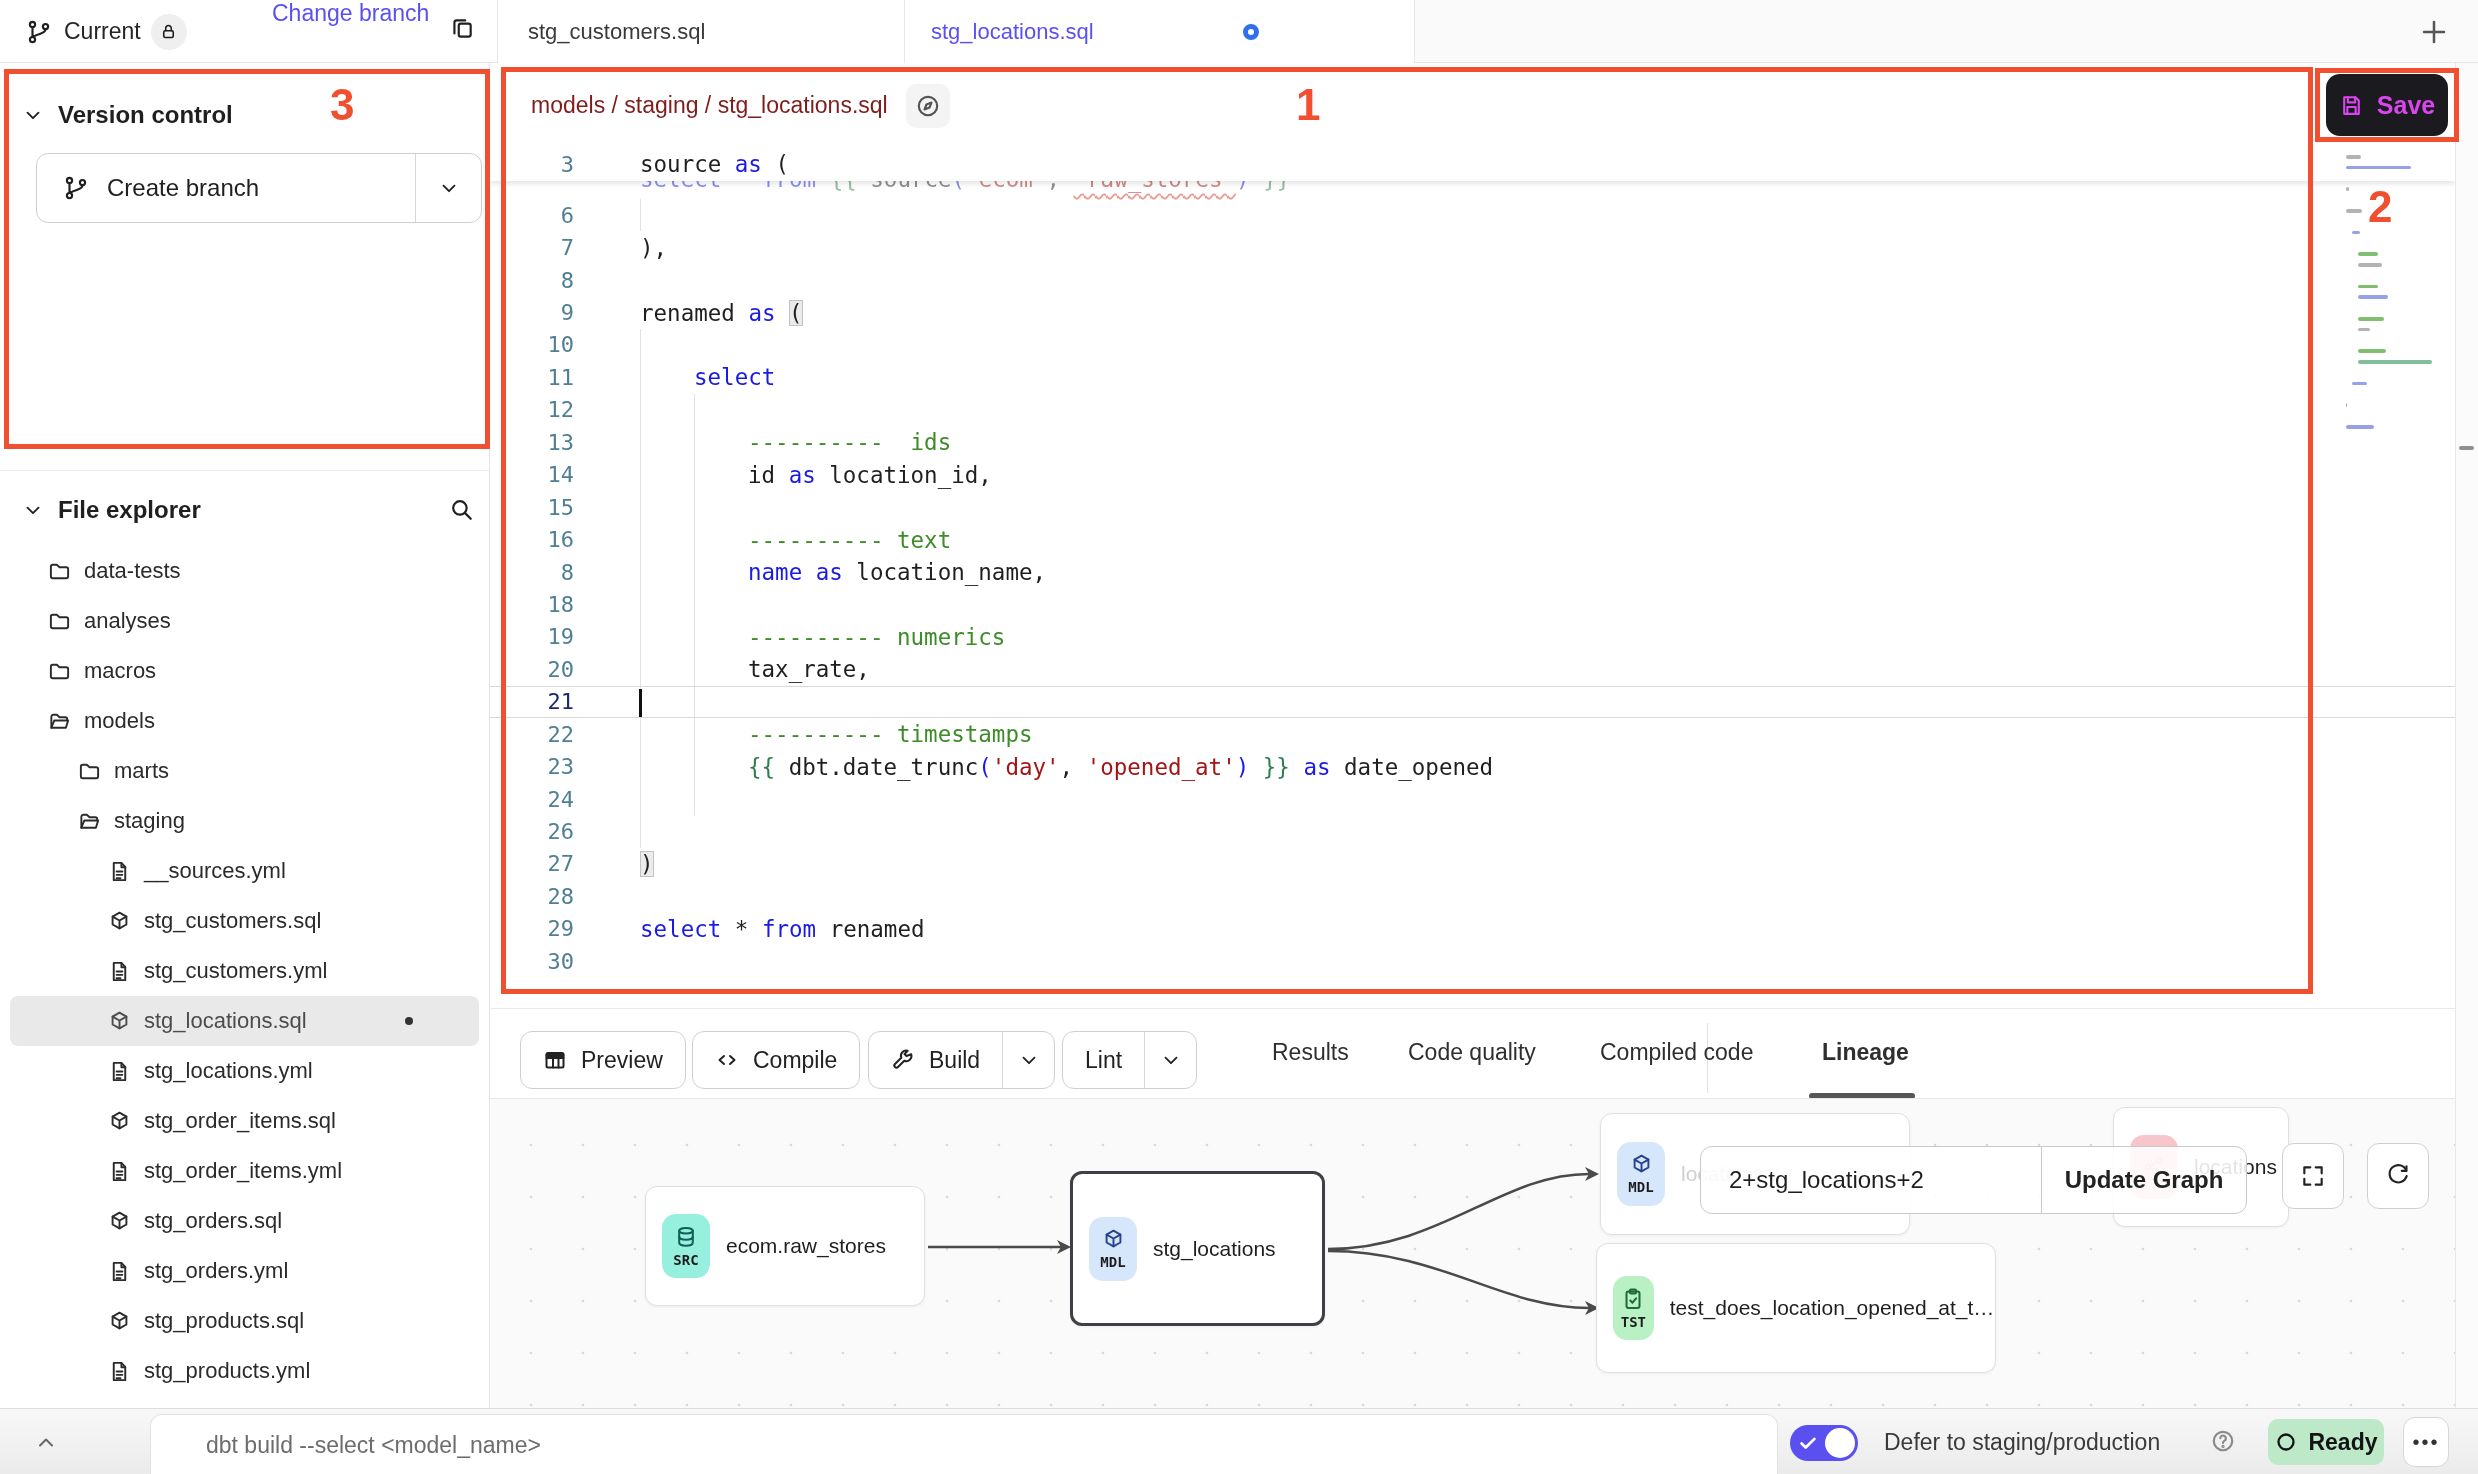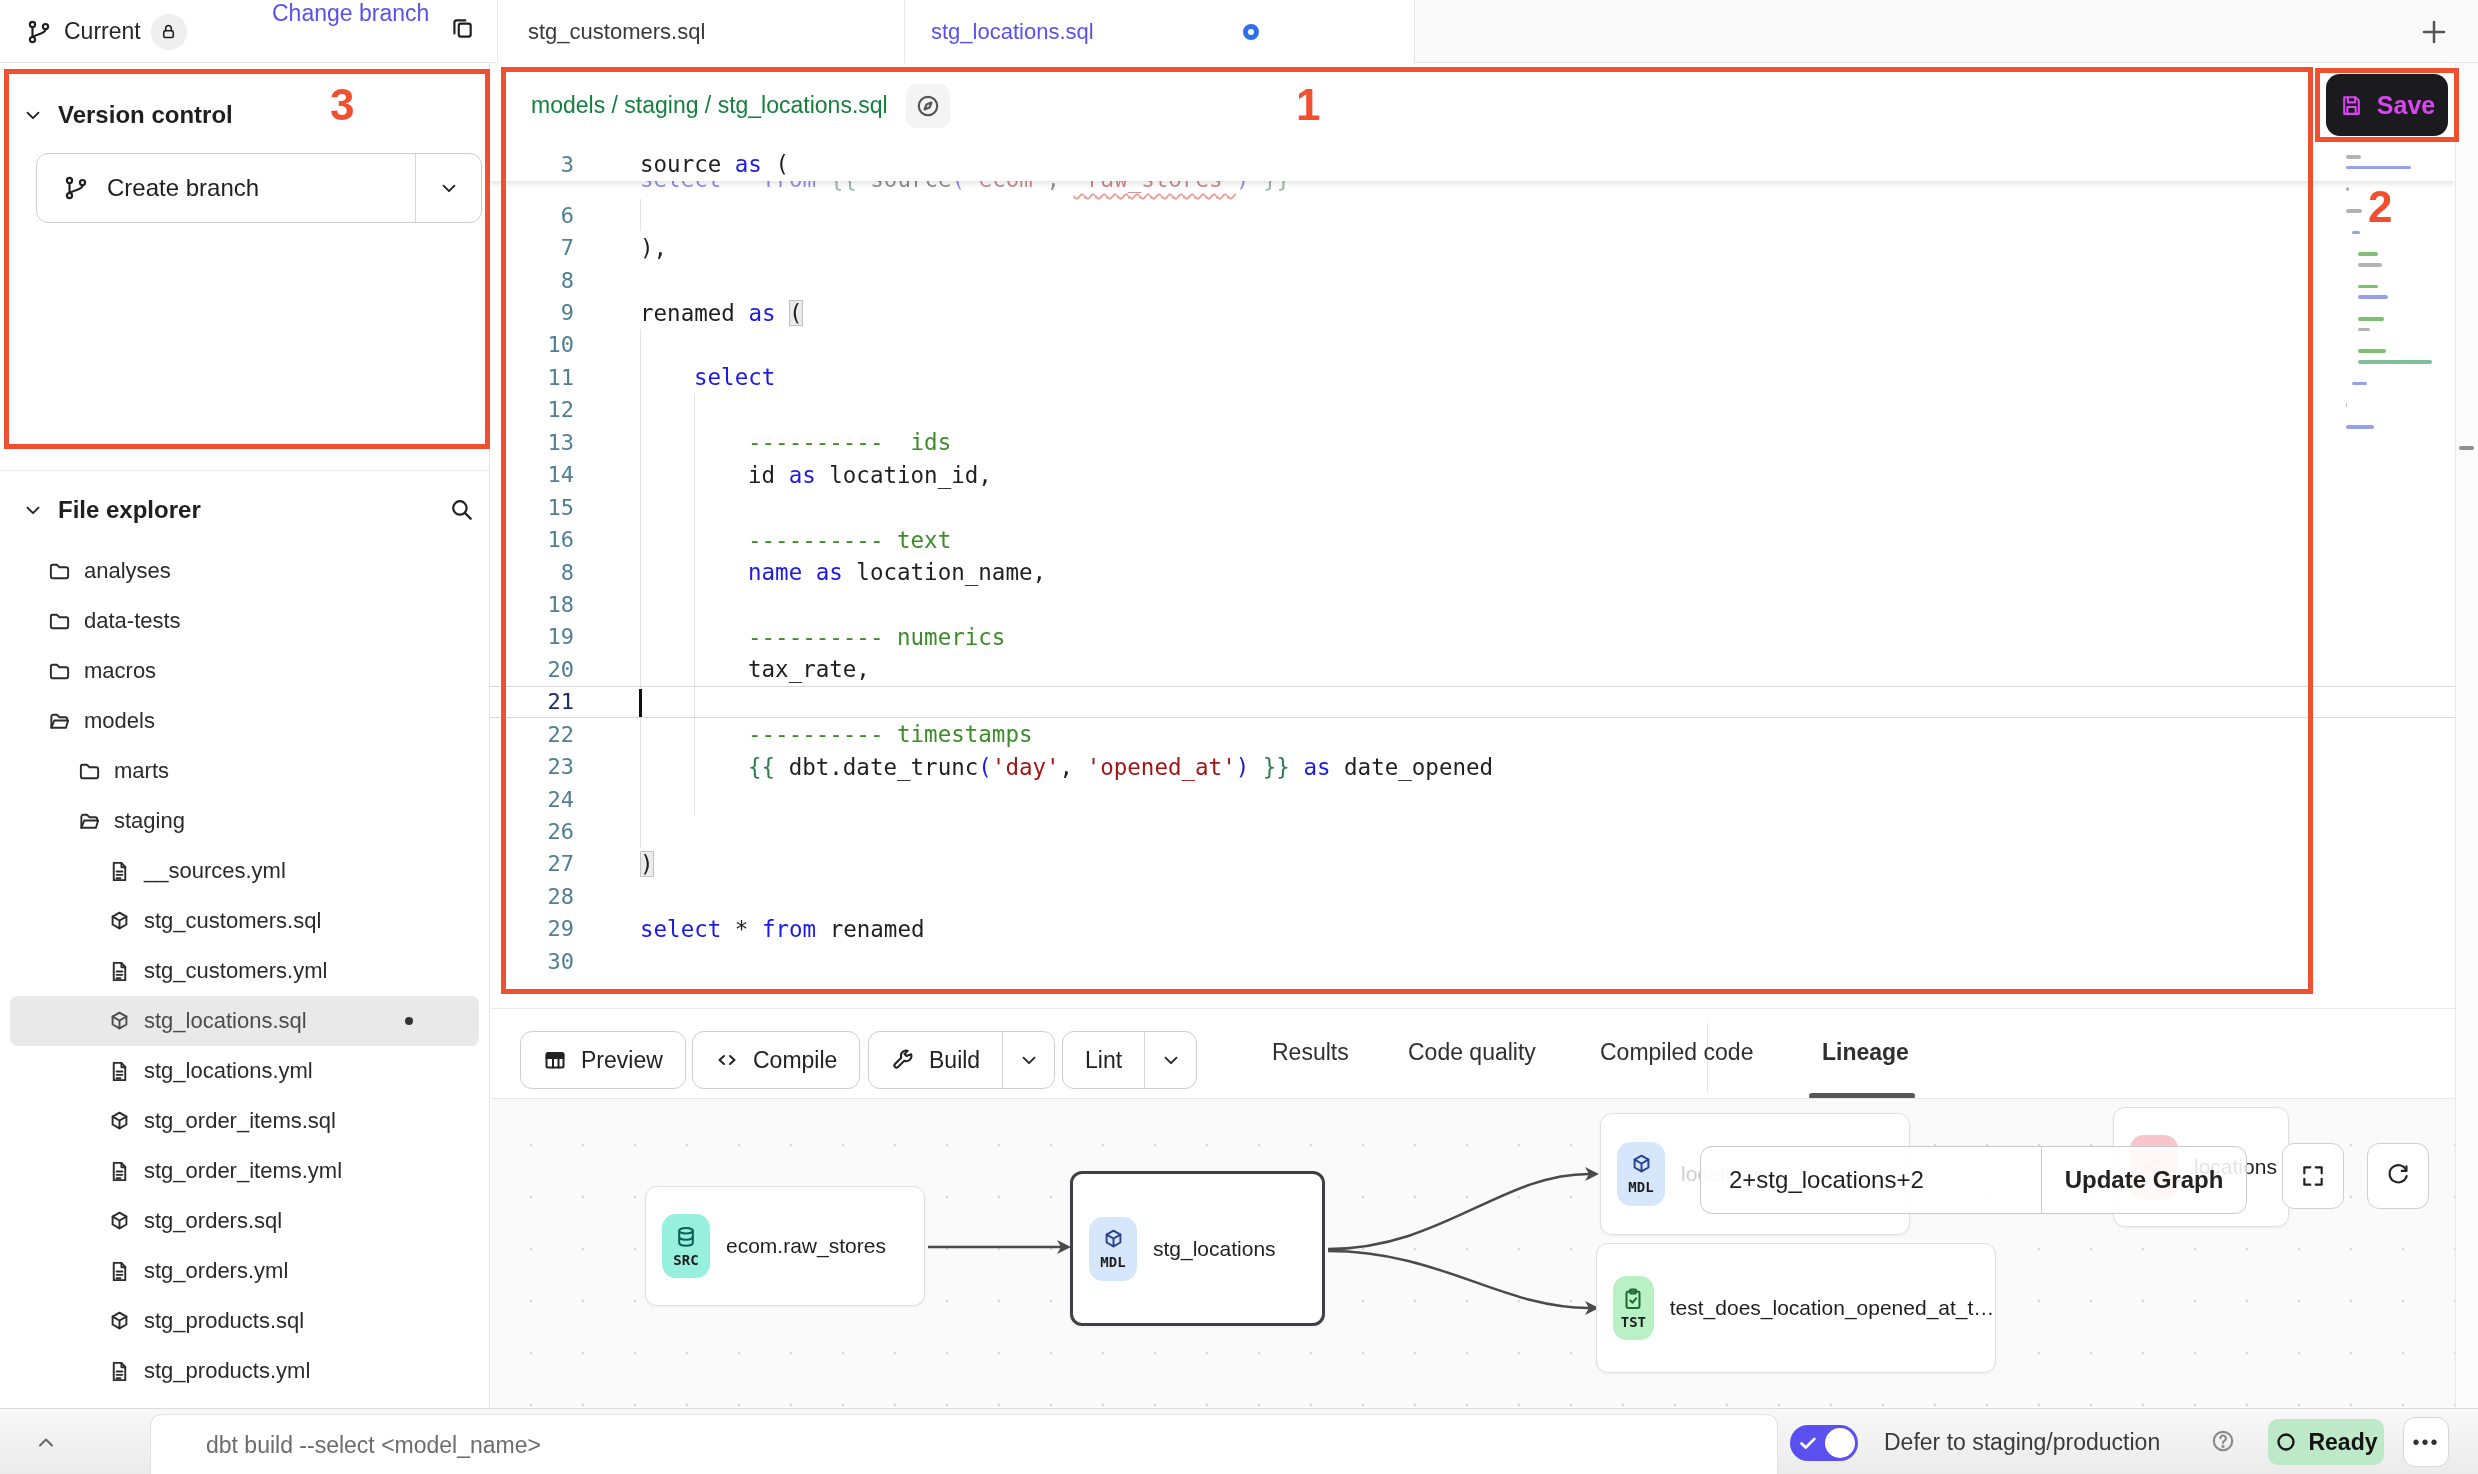--- a/index.html
+++ b/index.html
@@ -39,21 +39,21 @@
   #fe-head { position:absolute; left:22px; top:25px; }
   #fe-search { position:absolute; left:448px; top:25px; cursor:pointer; }
   #file-list { position:absolute; left:0; top:75px; width:489px; }
   .frow { height:50px; margin:0 10px; border-radius:8px; display:flex; align-items:center; gap:13px;
           font-size:22px; color:#2b2b2b; cursor:pointer; }
   .frow.sel { background:#e9e9e9; color:#4c4c4c; }
   .frow .mdot { width:8px; height:8px; border-radius:50%; background:#333; margin-left:auto; margin-right:66px; }
 
   
   #breadcrumb-bar { left:491px; top:64px; width:1964px; height:84px; background:#fff; }
-  #breadcrumb { position:absolute; left:40px; top:28px; font-size:23px; color:#15803d; }
+  #breadcrumb { position:absolute; left:40px; top:28px; font-size:23px; color:#7f1d1d; }
   #compass-btn { position:absolute; left:415px; top:20px; width:44px; height:44px; border-radius:10px; background:#f4f4f4;
                  display:flex; align-items:center; justify-content:center; cursor:pointer; color:#555; }
   #save-btn { left:2326px; top:74px; width:122px; height:62px; border-radius:14px; background:#1b1b1f; color:#d946ef;
               display:flex; align-items:center; justify-content:center; gap:13px; font-size:25px; font-weight:600; cursor:pointer; z-index:30; }
 
   #editor { left:490px; top:148px; width:1965px; height:860px; background:#fff; overflow:hidden; }
   .crow { display:flex; height:32.45px; align-items:center; font-family:"DejaVu Sans Mono", monospace; font-size:22.5px; }
   .gut { width:110px; padding-right:26px; text-align:right; color:#4f7f95; flex:0 0 auto; font-size:22px; }
   .gut.cur { color:#1b2a6e; }
   .codearea { position:relative; flex:1; height:100%; display:flex; align-items:center; white-space:pre; }
@@ -218,29 +218,29 @@
             <path d="M15.8 15.8L21 21"></path>
           </svg>
         </span>
       <div id="file-list">
           <div class="frow" style="padding-left: 38px;">
             <span class="ic">
               <svg width="23" height="23" viewBox="0 0 24 24" fill="none" stroke="currentColor" stroke-width="2" stroke-linecap="round" stroke-linejoin="round">
                 <path d="M3 7a2 2 0 0 1 2-2h4.2L12 7.5h7a2 2 0 0 1 2 2V17a2 2 0 0 1-2 2H5a2 2 0 0 1-2-2z"></path>
               </svg>
             </span>
+            <span>data-tests</span>
+          </div>
+          <div class="frow" style="padding-left: 38px;">
+            <span class="ic">
+              <svg width="23" height="23" viewBox="0 0 24 24" fill="none" stroke="currentColor" stroke-width="2" stroke-linecap="round" stroke-linejoin="round">
+                <path d="M3 7a2 2 0 0 1 2-2h4.2L12 7.5h7a2 2 0 0 1 2 2V17a2 2 0 0 1-2 2H5a2 2 0 0 1-2-2z"></path>
+              </svg>
+            </span>
             <span>analyses</span>
-          </div>
-          <div class="frow" style="padding-left: 38px;">
-            <span class="ic">
-              <svg width="23" height="23" viewBox="0 0 24 24" fill="none" stroke="currentColor" stroke-width="2" stroke-linecap="round" stroke-linejoin="round">
-                <path d="M3 7a2 2 0 0 1 2-2h4.2L12 7.5h7a2 2 0 0 1 2 2V17a2 2 0 0 1-2 2H5a2 2 0 0 1-2-2z"></path>
-              </svg>
-            </span>
-            <span>data-tests</span>
           </div>
           <div class="frow" style="padding-left: 38px;">
             <span class="ic">
               <svg width="23" height="23" viewBox="0 0 24 24" fill="none" stroke="currentColor" stroke-width="2" stroke-linecap="round" stroke-linejoin="round">
                 <path d="M3 7a2 2 0 0 1 2-2h4.2L12 7.5h7a2 2 0 0 1 2 2V17a2 2 0 0 1-2 2H5a2 2 0 0 1-2-2z"></path>
               </svg>
             </span>
             <span>macros</span>
           </div>
           <div class="frow" style="padding-left: 38px;">

